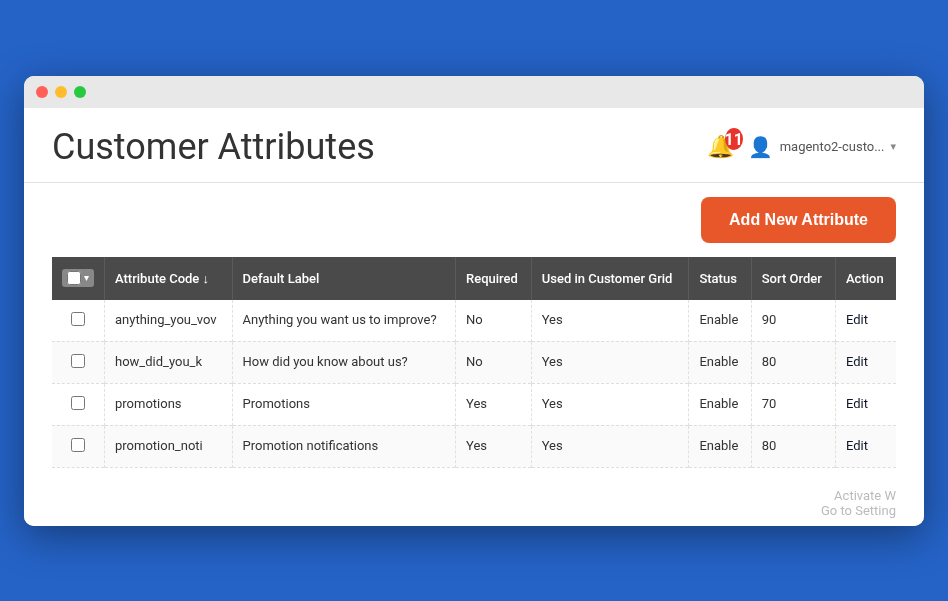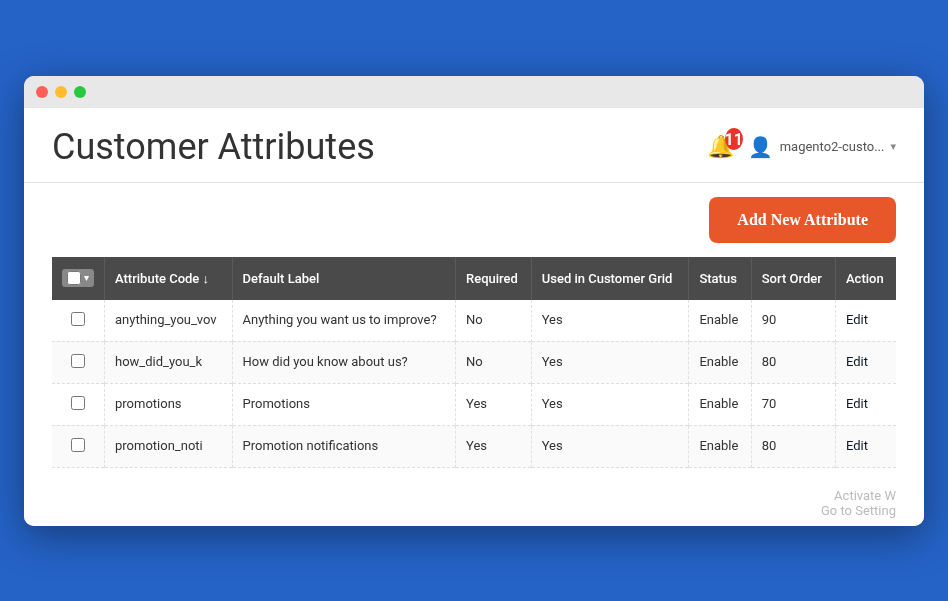--- a/index.html
+++ b/index.html
@@ -94,21 +94,20 @@
     }
     .btn-add {
       background: #e8572a;
       color: #fff;
       border: none;
       padding: 14px 28px;
       font-size: 16px;
       font-weight: 600;
       border-radius: 8px;
       cursor: pointer;
-      font-family: Liberation Serif, serif;
     }
     .table-wrapper {
       padding: 0 28px 20px;
     }
     table {
       width: 100%;
       border-collapse: collapse;
       font-size: 13px;
     }
     thead tr {

